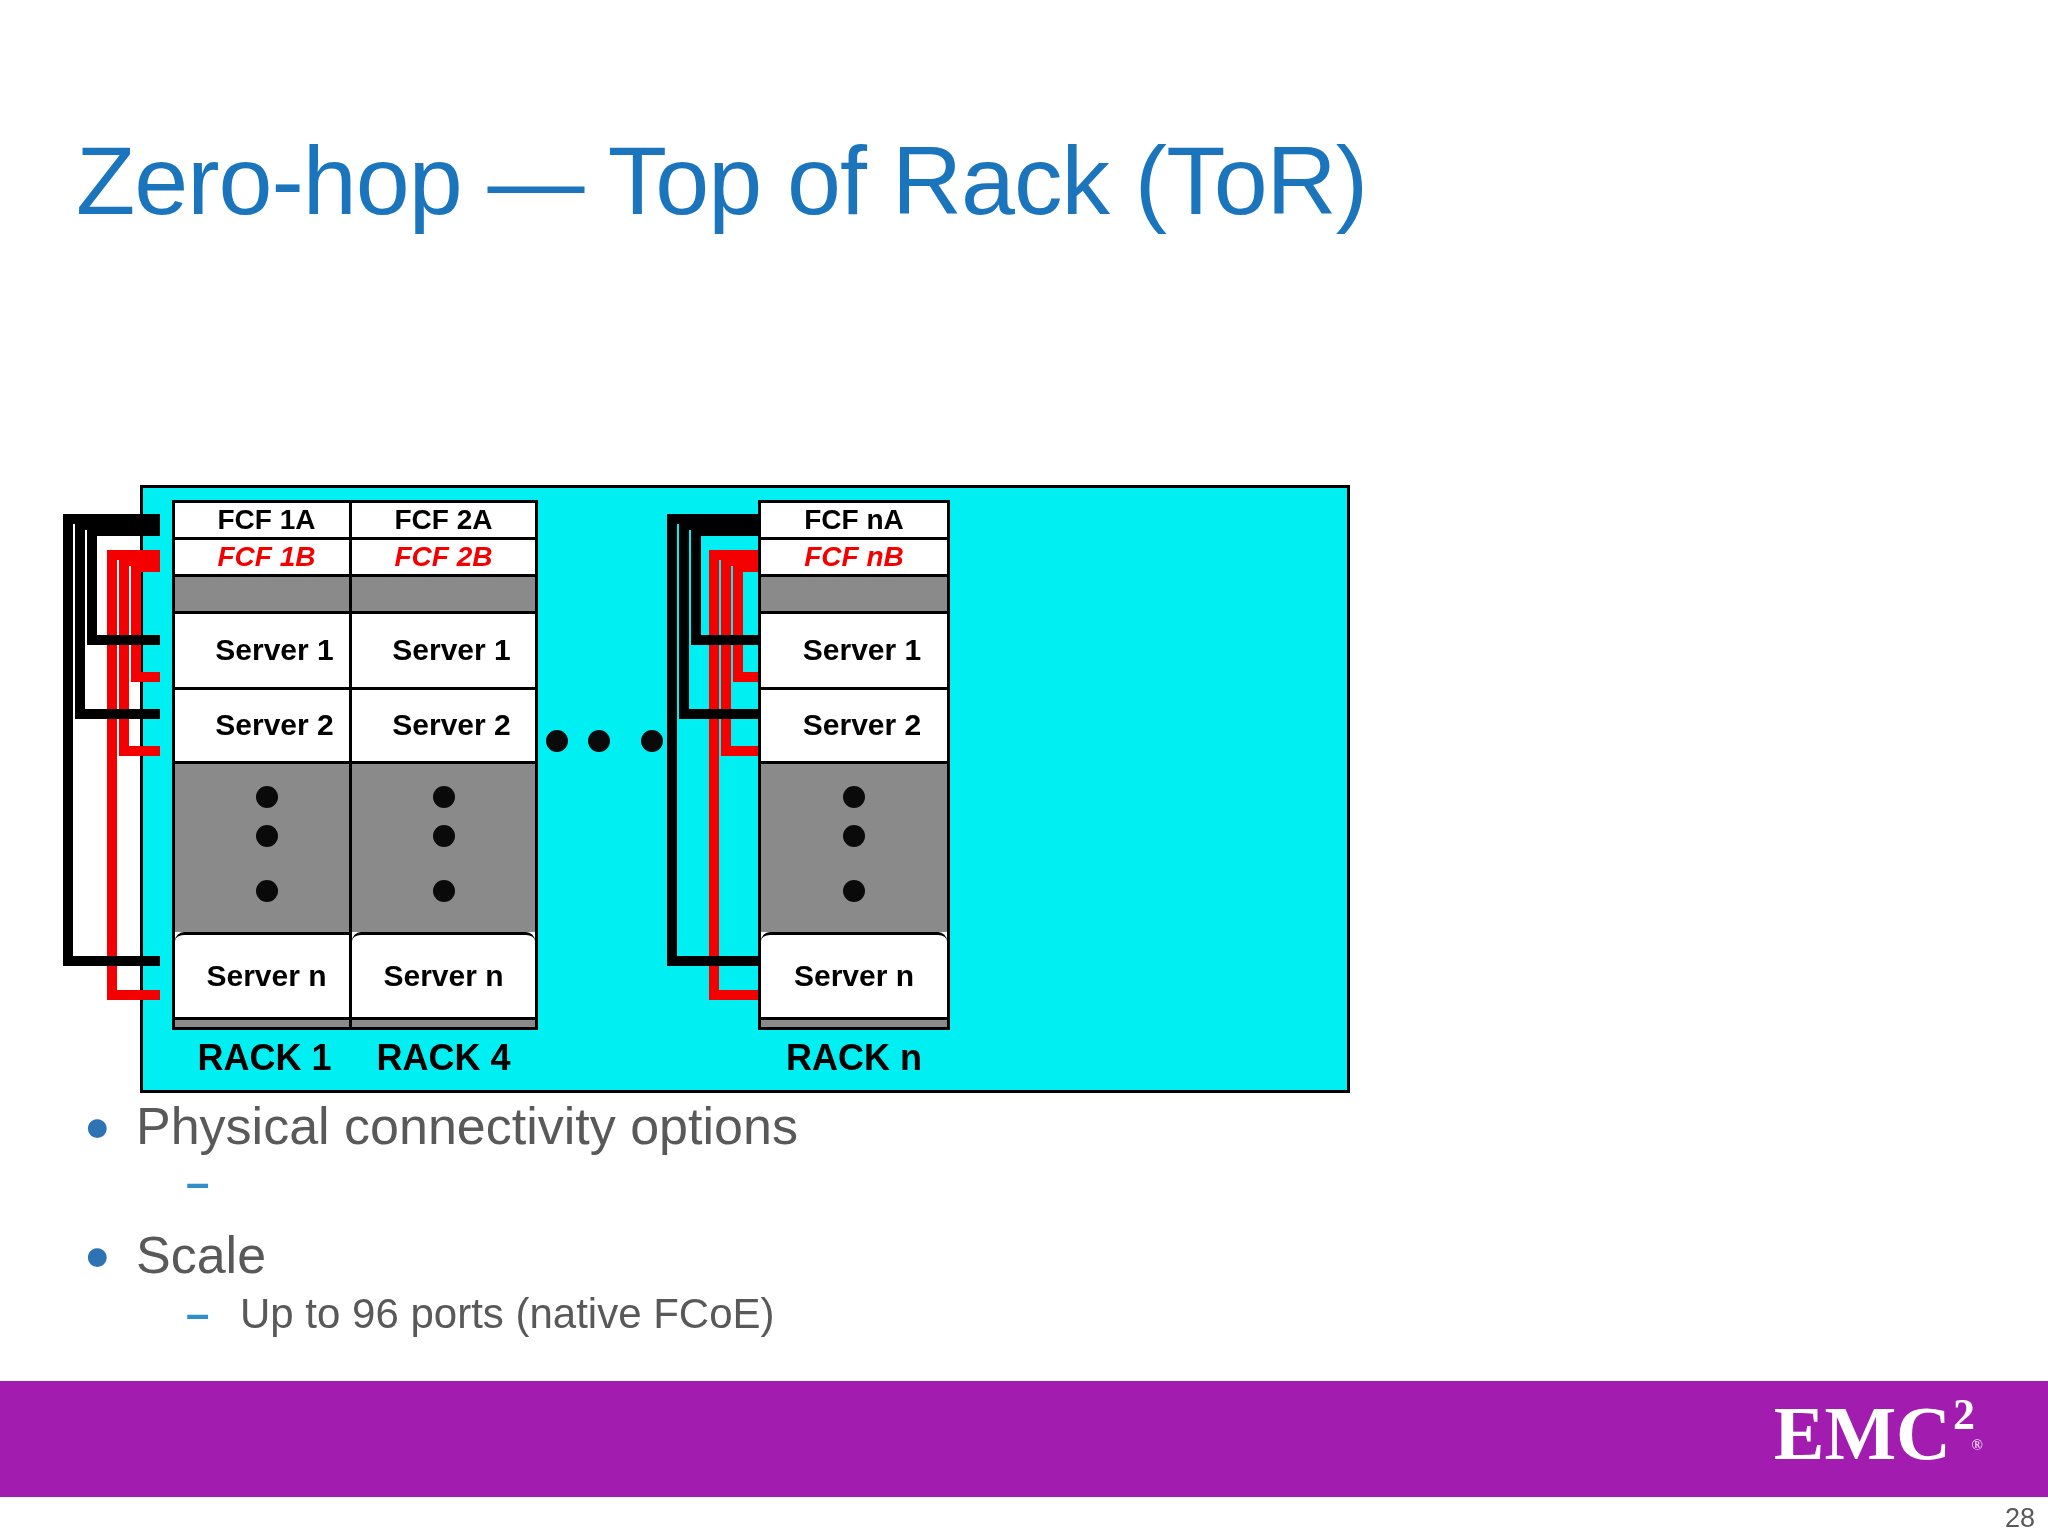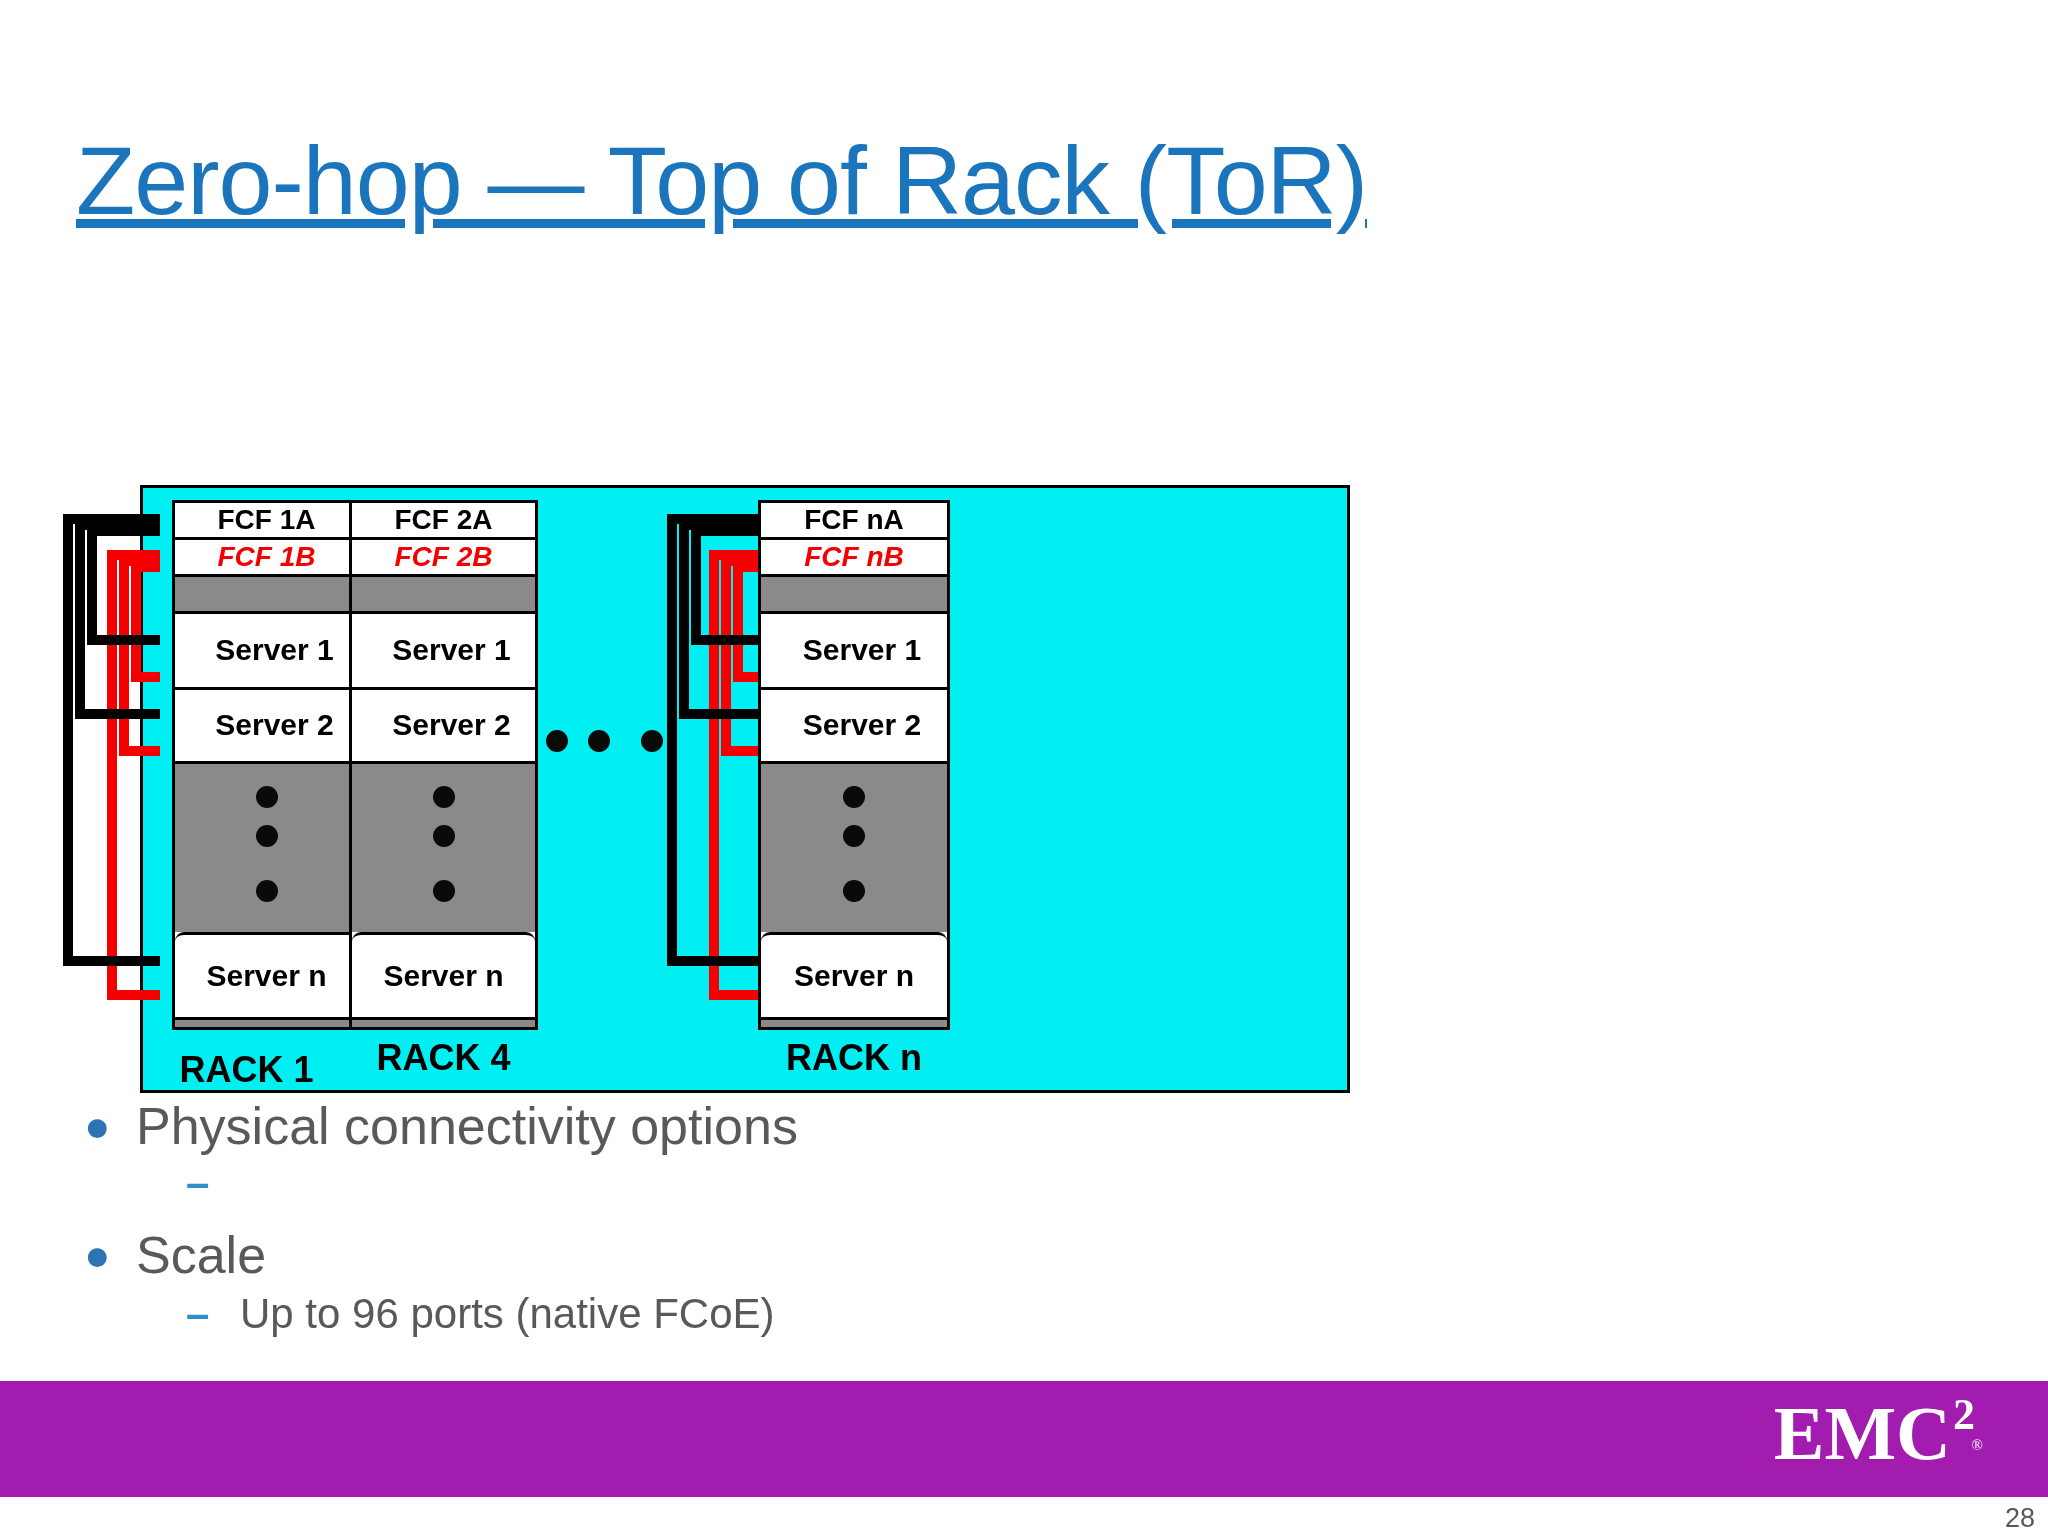--- a/index.html
+++ b/index.html
@@ -1,21 +1,21 @@
 <!DOCTYPE html>
 <html><head>
 <meta charset="utf-8">
 <style>
   html,body{margin:0;padding:0;background:#fff;}
   .slide{position:relative;width:2048px;height:1536px;background:#ffffff;overflow:hidden;
          font-family:"Liberation Sans",sans-serif;}
 
   
   .title{position:absolute;left:76px;top:128px;font-size:97px;line-height:1.1;
-         color:#1B75BC;letter-spacing:-1px;white-space:nowrap;text-decoration:underline;}
+         color:#1B75BC;letter-spacing:-1px;white-space:nowrap;}
 
   
   .cyan-box{position:absolute;left:140px;top:485px;width:1210px;height:608px;
             box-sizing:border-box;background:#00EFF2;border:3px solid #000;z-index:0;}
   .cables{position:absolute;left:0;top:0;z-index:1;}
 
   .rack{position:absolute;top:500px;height:530px;box-sizing:border-box;
         border:3px solid #000;background:#fff;z-index:2;display:flex;flex-direction:column;}
   .rack-1{left:160px;width:189px;margin-left:12px;}
   .rack-2{left:349px;width:189px;}
@@ -30,21 +30,21 @@
   .row.server-2{height:76px;}
   .row.dots-cell{height:174px;background:#8A8A8A;position:relative;}
   .row.server-n{height:87px;font-size:30px;border-radius:9px;}
   .row.band-thin{height:10px;background:#8A8A8A;}
   .vd{position:absolute;left:50%;width:22px;height:22px;margin-left:-11px;
       border-radius:50%;background:#0a0a0a;}
   .vd1{top:22px;} .vd2{top:61px;} .vd3{top:116px;}
 
   .rack-label{position:absolute;top:1038px;height:40px;z-index:2;display:flex;
               align-items:center;justify-content:center;font-size:36px;font-weight:bold;color:#000;}
-  .rack-label-1{left:152px;width:189px;margin-top:12px;}
+  .rack-label-1{left:170px;width:189px;}
   .rack-label-2{left:349px;width:189px;}
   .rack-label-n{left:758px;width:192px;}
 
   
   .bullet-row{position:absolute;display:flex;align-items:flex-start;color:#595959;}
   .b-main{left:84px;font-size:52px;line-height:56px;}
   .b-main .glyph{color:#2E74B5;width:52px;font-size:44px;line-height:56px;}
   .b-sub{left:186px;font-size:42px;line-height:46px;}
   .b-sub .glyph{color:#2F8FCB;width:54px;font-weight:bold;}
   .b1{top:1098px;} .s1{top:1160px;} .b2{top:1227px;} .s2{top:1291px;}

